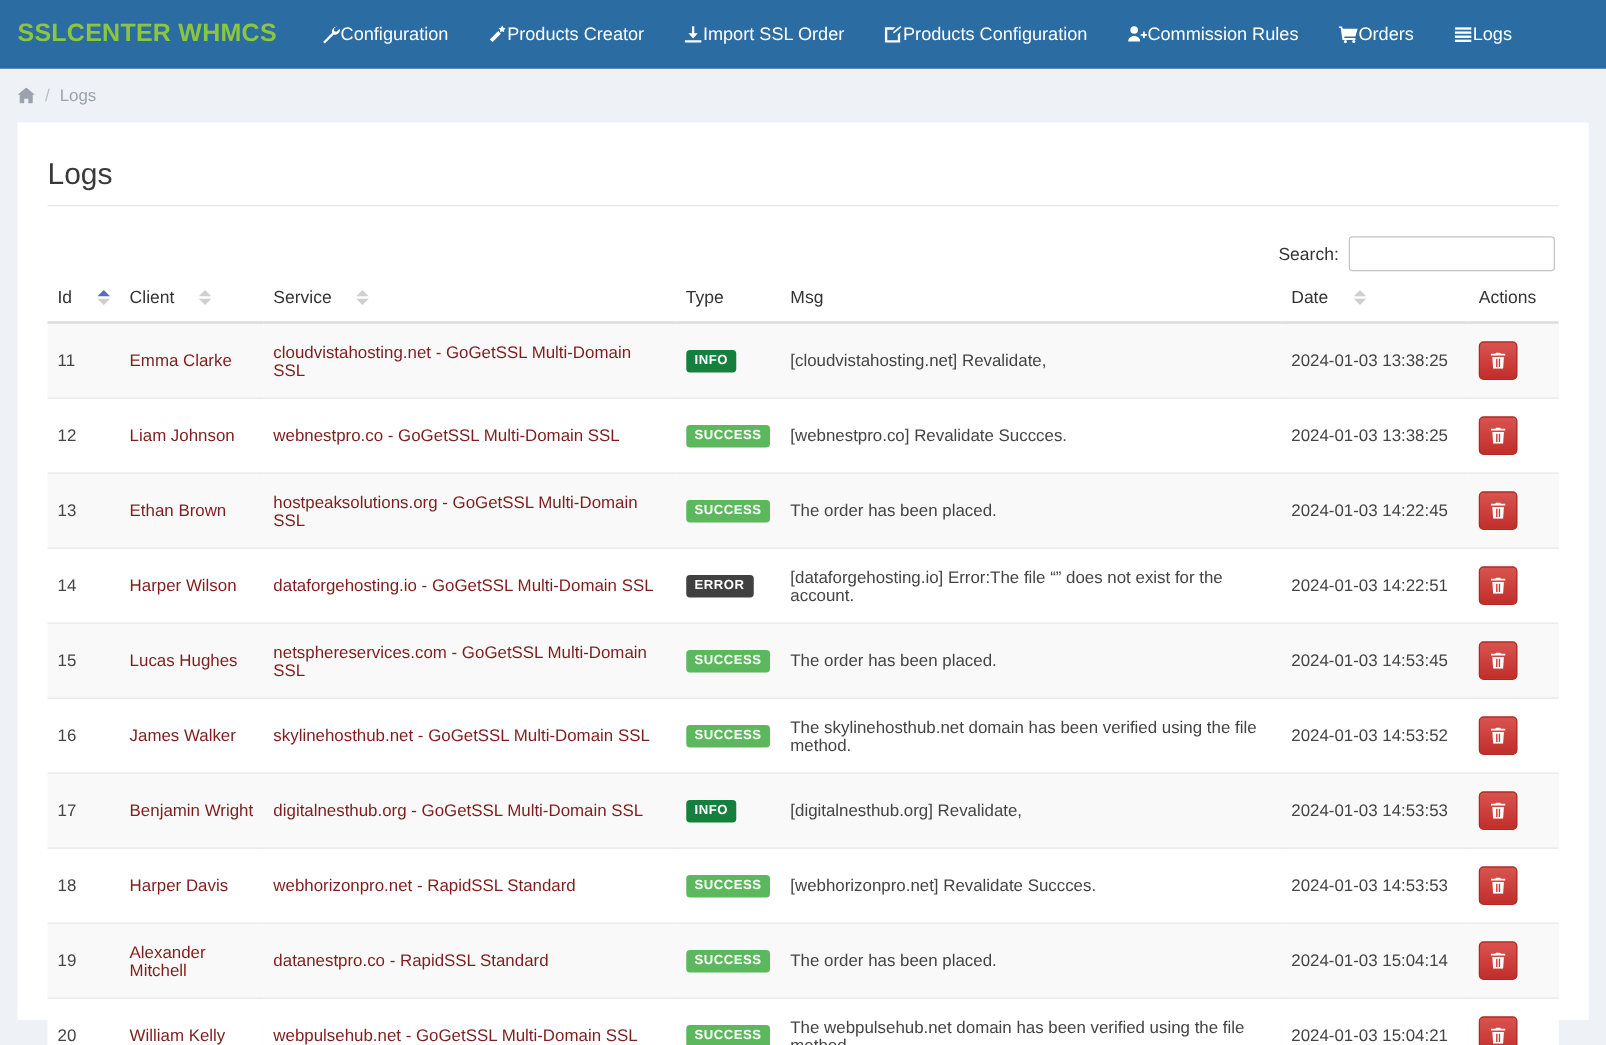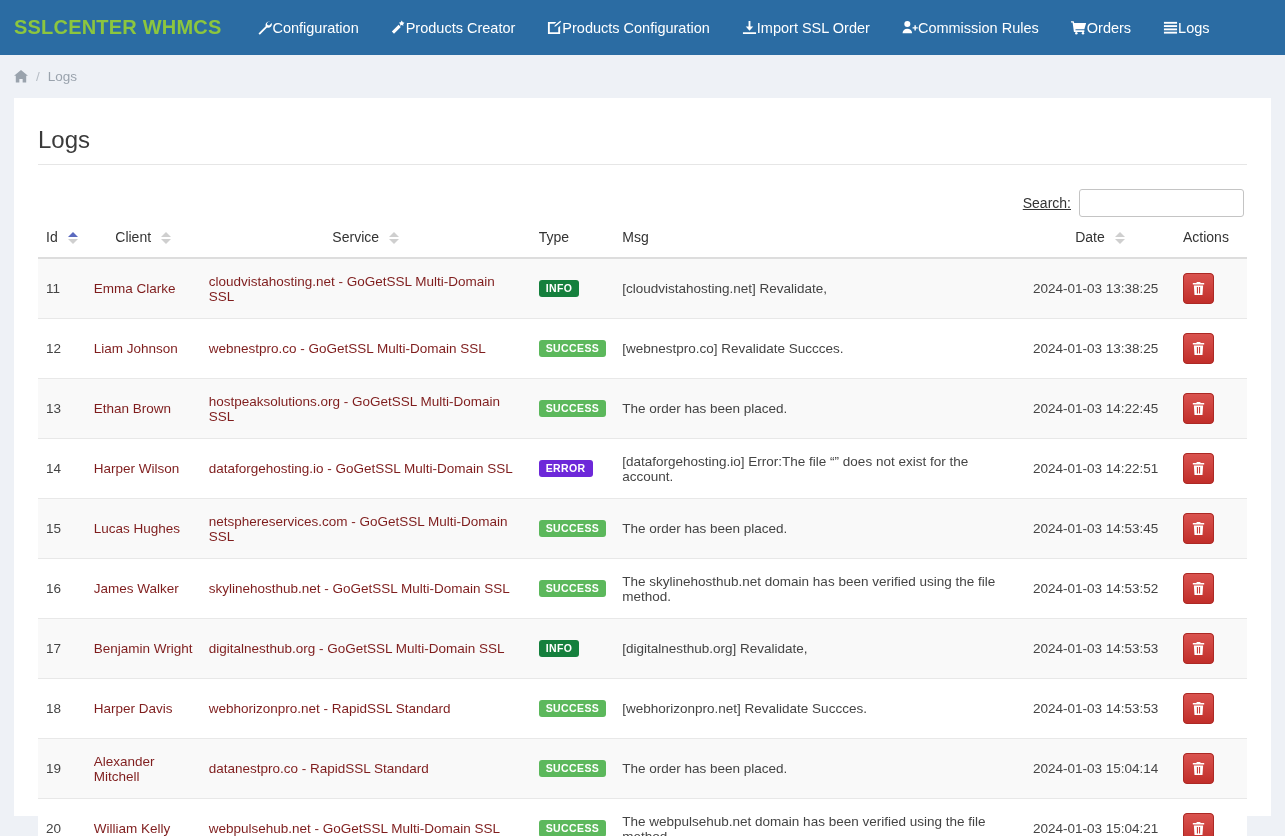--- a/index.html
+++ b/index.html
@@ -79,21 +79,21 @@
 
   
   .search-row {
     display: flex;
     justify-content: flex-end;
     align-items: center;
     margin-top: 24px;
     margin-bottom: 12px;
     padding-right: 3px;
   }
-  .search-label { font-size: 14px; color: #333; margin-right: 8px; text-decoration: underline; }
+  .search-label { font-size: 14px; color: #333; margin-right: 8px; }
   .search-input {
     width: 165px;
     height: 28px;
     border: 1px solid #c4c4c4;
     border-radius: 3px;
     padding: 3px 6px;
     font-size: 13px;
     font-family: "Liberation Sans", sans-serif;
     outline: none;
   }
@@ -126,21 +126,21 @@
     display: block;
     width: 0; height: 0;
     border-left: 5px solid transparent;
     border-right: 5px solid transparent;
     margin: 0 auto;
   }
   .sort-ico .up   { border-bottom: 5px solid #cfcfcf; margin-bottom: 2px; }
   .sort-ico .down { border-top: 5px solid #cfcfcf; }
   .sort-ico.asc .up { border-bottom-color: #5b6abf; }
 
-  th .th-inner { display: flex; align-items: center; justify-content: center; gap: 10px; }
+  th .th-inner { display: flex; align-items: center; justify-content: flex-start; gap: 20px; }
 
   table.logs tbody td {
     padding: 14px 8px;
     border-top: 1px solid #e8e8e8;
     color: #444;
     vertical-align: middle;
   }
   table.logs tbody tr.odd td { background: #f9f9f9; }
   table.logs tbody tr.even td { background: #ffffff; }
 
@@ -160,21 +160,21 @@
     color: #fff;
     font-size: 10.5px;
     font-weight: bold;
     letter-spacing: .4px;
     padding: 3px 7px 3px 7px;
     border-radius: 3px;
     line-height: 1.1;
   }
   .badge.info    { background: #15803d; }
   .badge.success { background: #5cb85c; }
-  .badge.error   { background: #6d28d9; }
+  .badge.error   { background: #404040; }
 
   .btn-del {
     width: 31px; height: 31px;
     background: #c9302c;
     background-image: linear-gradient(#d9534f, #c12e2a);
     border: 1px solid #ac2925;
     border-radius: 4px;
     display: inline-flex;
     align-items: center;
     justify-content: center;
@@ -203,33 +203,33 @@
       <svg width="15" height="15" viewBox="0 0 16 16">
           <path d="M11.5.5l1 1.8 1.9.5-1.4 1.4.2 2-1.8-.9-1.8.9.2-2L8.4 2.8l1.9-.5L11.5.5zM8.1 5.1l2.3 2.3L3.2 14.6 .9 12.3 8.1 5.1z"></path>
         </svg>
     </span>
     <span>Products Creator</span>
   </a>
 
   <a class="nav-item">
     <span class="ico">
       <svg width="15" height="15" viewBox="0 0 16 16">
+          <path d="M7 1h2v6h3l-4 4.5L4 7h3V1zM1 13h14v2H1v-2z"></path>
+        </svg>
+    </span>
+    <span>Import SSL Order</span>
+  </a>
+
+  <a class="nav-item">
+    <span class="ico">
+      <svg width="15" height="15" viewBox="0 0 16 16">
           <path d="M1 2h9l-2 2H3v9h9V8l2-2v9H1V2zm13.2-1.2l1 1L9.4 6.6l-1.6.6.6-1.6 5.8-4.8z"></path>
         </svg>
     </span>
     <span>Products Configuration</span>
-  </a>
-
-  <a class="nav-item">
-    <span class="ico">
-      <svg width="15" height="15" viewBox="0 0 16 16">
-          <path d="M7 1h2v6h3l-4 4.5L4 7h3V1zM1 13h14v2H1v-2z"></path>
-        </svg>
-    </span>
-    <span>Import SSL Order</span>
   </a>
 
   <a class="nav-item">
     <span class="ico">
       <svg width="16" height="15" viewBox="0 0 18 16">
           <circle cx="6" cy="4" r="3.4"></circle>
           <path d="M.6 14.5c0-3 2.4-5 5.4-5s5.4 2 5.4 5H.6z"></path>
           <path d="M14 5.5h1.6v2.1h2.1v1.6h-2.1v2.1H14V9.2h-2.1V7.6H14V5.5z"></path>
         </svg>
     </span>

